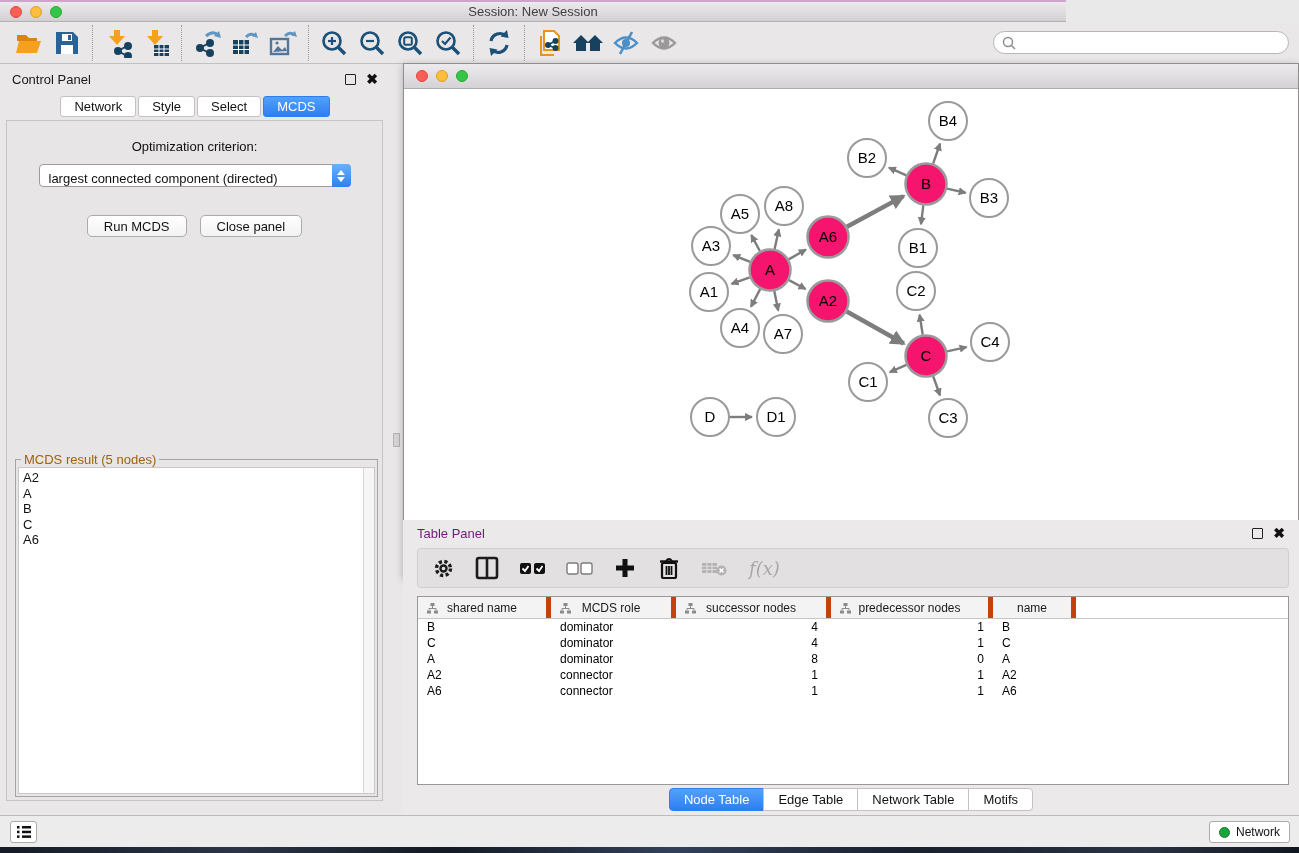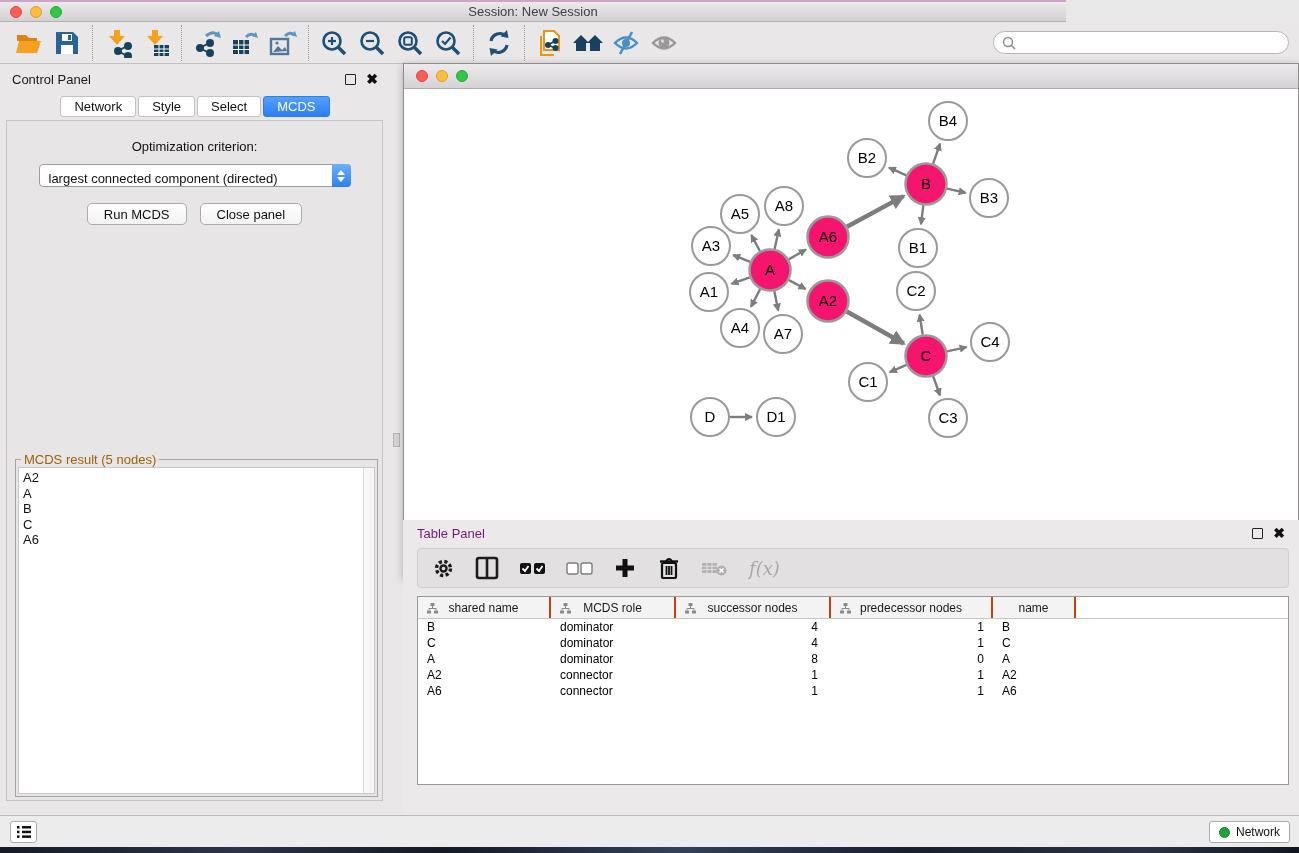--- a/index.html
+++ b/index.html
@@ -59,21 +59,21 @@
     display:flex; align-items:flex-end; }
   .dropdown .ddval { flex:1; font-size:13px; padding-left:9px; color:#111;
     white-space:nowrap; overflow:hidden; }
   .dd-stepper { width:19px; height:23px; margin:-1px -1px -1px 0;
     background:linear-gradient(#6ab1fc,#2f7ff2); border-radius:0 4px 4px 0;
     display:flex; flex-direction:column; align-items:center; justify-content:center; gap:2px;}
   .dd-stepper .up { width:0; height:0; border-left:4px solid transparent;
     border-right:4px solid transparent; border-bottom:5px solid #fff; }
   .dd-stepper .down { width:0; height:0; border-left:4px solid transparent;
     border-right:4px solid transparent; border-top:5px solid #fff; }
-  .btn-row { display:flex; justify-content:center; gap:13px; margin-top:16px; }
+  .btn-row { display:flex; justify-content:center; gap:13px; margin-top:28px; }
   .mac-btn { background:linear-gradient(#ffffff,#f2f2f2); border:1px solid #ababab;
     border-radius:5px; font-size:13px; color:#111; padding:2.5px 16px;
     font-family:"Liberation Sans",sans-serif; }
 
   .result-group { position:absolute; left:8px; right:4px; top:338px; bottom:3px;
     border:1px solid #a6a4a5; }
   .result-legend { position:absolute; top:-8px; left:5px; background:#e7e5e6;
     padding:0 3px; font-size:13px; color:#a16207; }
   .result-list { position:absolute; inset:7px 2px 2px 2px; background:#fff;
     border:1px solid #c9c7c8; overflow:hidden; }
@@ -107,21 +107,21 @@
   .tp-header .ptitle { font-size:13px; color:#701a75; }
   .tp-toolbar { margin:2px 10px 0 14px; height:40px; background:#e2e0e1;
     border:1px solid #d0cecf; border-radius:4px; display:flex; align-items:center;
     padding:0 14px; gap:20px; }
   .fx { font-family:"DejaVu Serif",serif; font-style:italic; font-size:18px;
     color:#a9a7a8; }
 
   .ntable { position:absolute; left:14px; right:10px; top:76px; bottom:30px;
     background:#fff; border:1px solid #999798; }
   .thead { display:flex; height:22px; background:#f3f3f3; border-bottom:1px solid #c6c6c6; }
-  .th { position:relative; border-right:2px solid #c2410c; display:flex;
+  .th { position:relative; border-right:5px solid #c2410c; display:flex;
     align-items:center; justify-content:center; font-size:12px; color:#1a1a1a; }
   .th .hicon { position:absolute; left:9px; top:6px; }
   .trow { display:flex; height:16px; align-items:center; }
   .td { font-size:12px; color:#000; white-space:nowrap; overflow:hidden; }
   .td.num { text-align:right; }
 
   .tp-tabs { position:absolute; left:0; right:0; bottom:4px; display:flex;
     justify-content:center; }
   .tp-tabs .seg { border-radius:0; margin-left:-1px; padding:3px 14px; }
   .tp-tabs .seg:first-child { border-radius:4px 0 0 4px; margin-left:0; }
@@ -629,20 +629,26 @@
             <div class="trow">
               <div class="td" style="width: 133px; padding: 0px 0px 0px 9px;">A6</div>
               <div class="td" style="width: 125px; padding: 0px 0px 0px 9px;">connector</div>
               <div class="td num" style="width: 155px; padding: 0px 13px 0px 0px;">1</div>
               <div class="td num" style="width: 162px; padding: 0px 9px 0px 0px;">1</div>
               <div class="td" style="width: 83px; padding: 0px 0px 0px 9px;">A6</div>
             </div>
           </div>
       </div>
 
+      <div class="tp-tabs" id="tp-tabs">
+          <div class="seg active">Node Table</div>
+          <div class="seg">Edge Table</div>
+          <div class="seg">Network Table</div>
+          <div class="seg">Motifs</div>
+        </div>
     </div>
   </div>
 
   <div class="statusbar">
     <div class="list-btn">
       <svg width="16" height="14">
           <rect x="1" y="1" width="2.5" height="2.5" fill="#111"></rect>
           <rect x="6" y="1" width="9" height="2.5" fill="#111"></rect>
           <rect x="1" y="5.7" width="2.5" height="2.5" fill="#111"></rect>
           <rect x="6" y="5.7" width="9" height="2.5" fill="#111"></rect>

